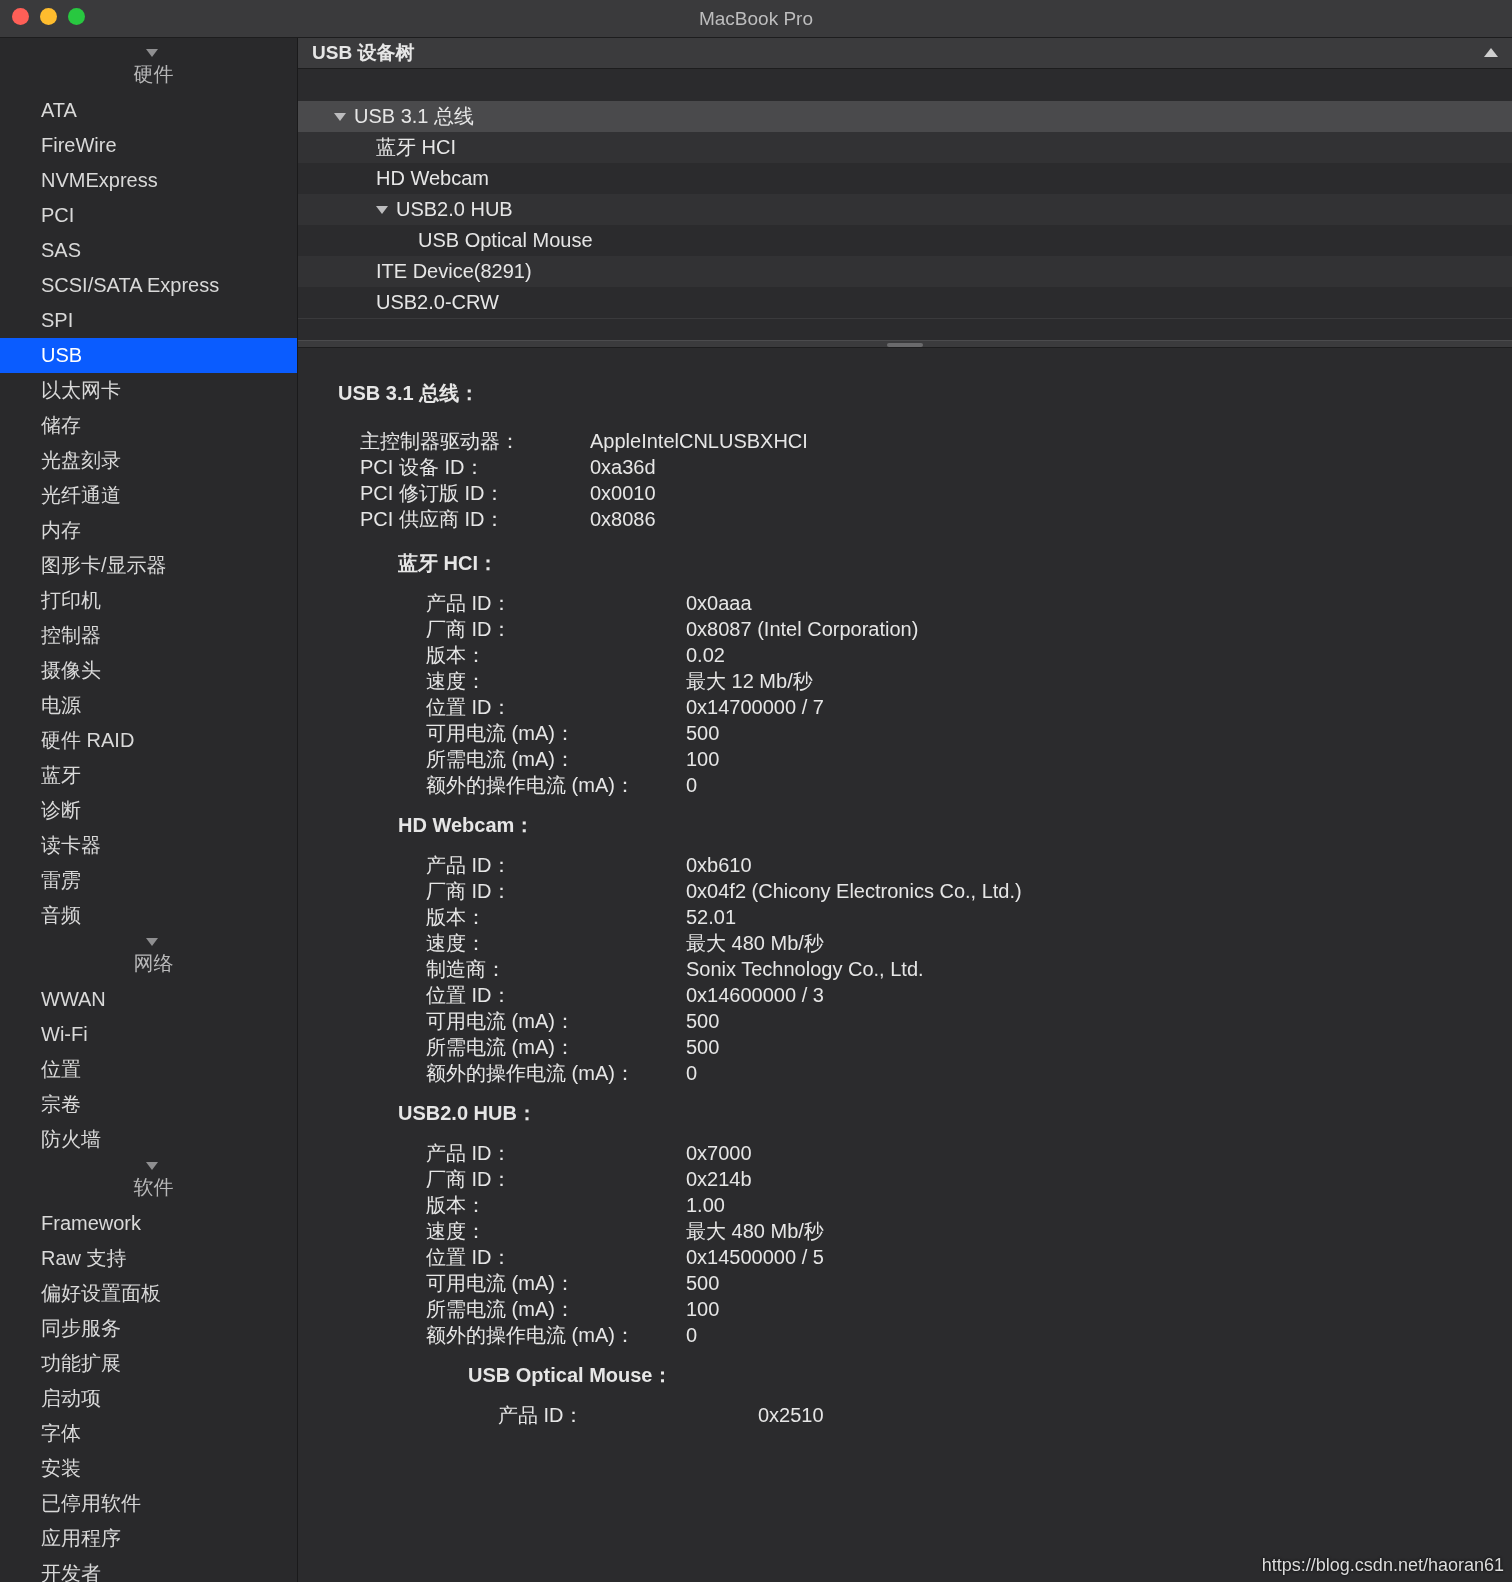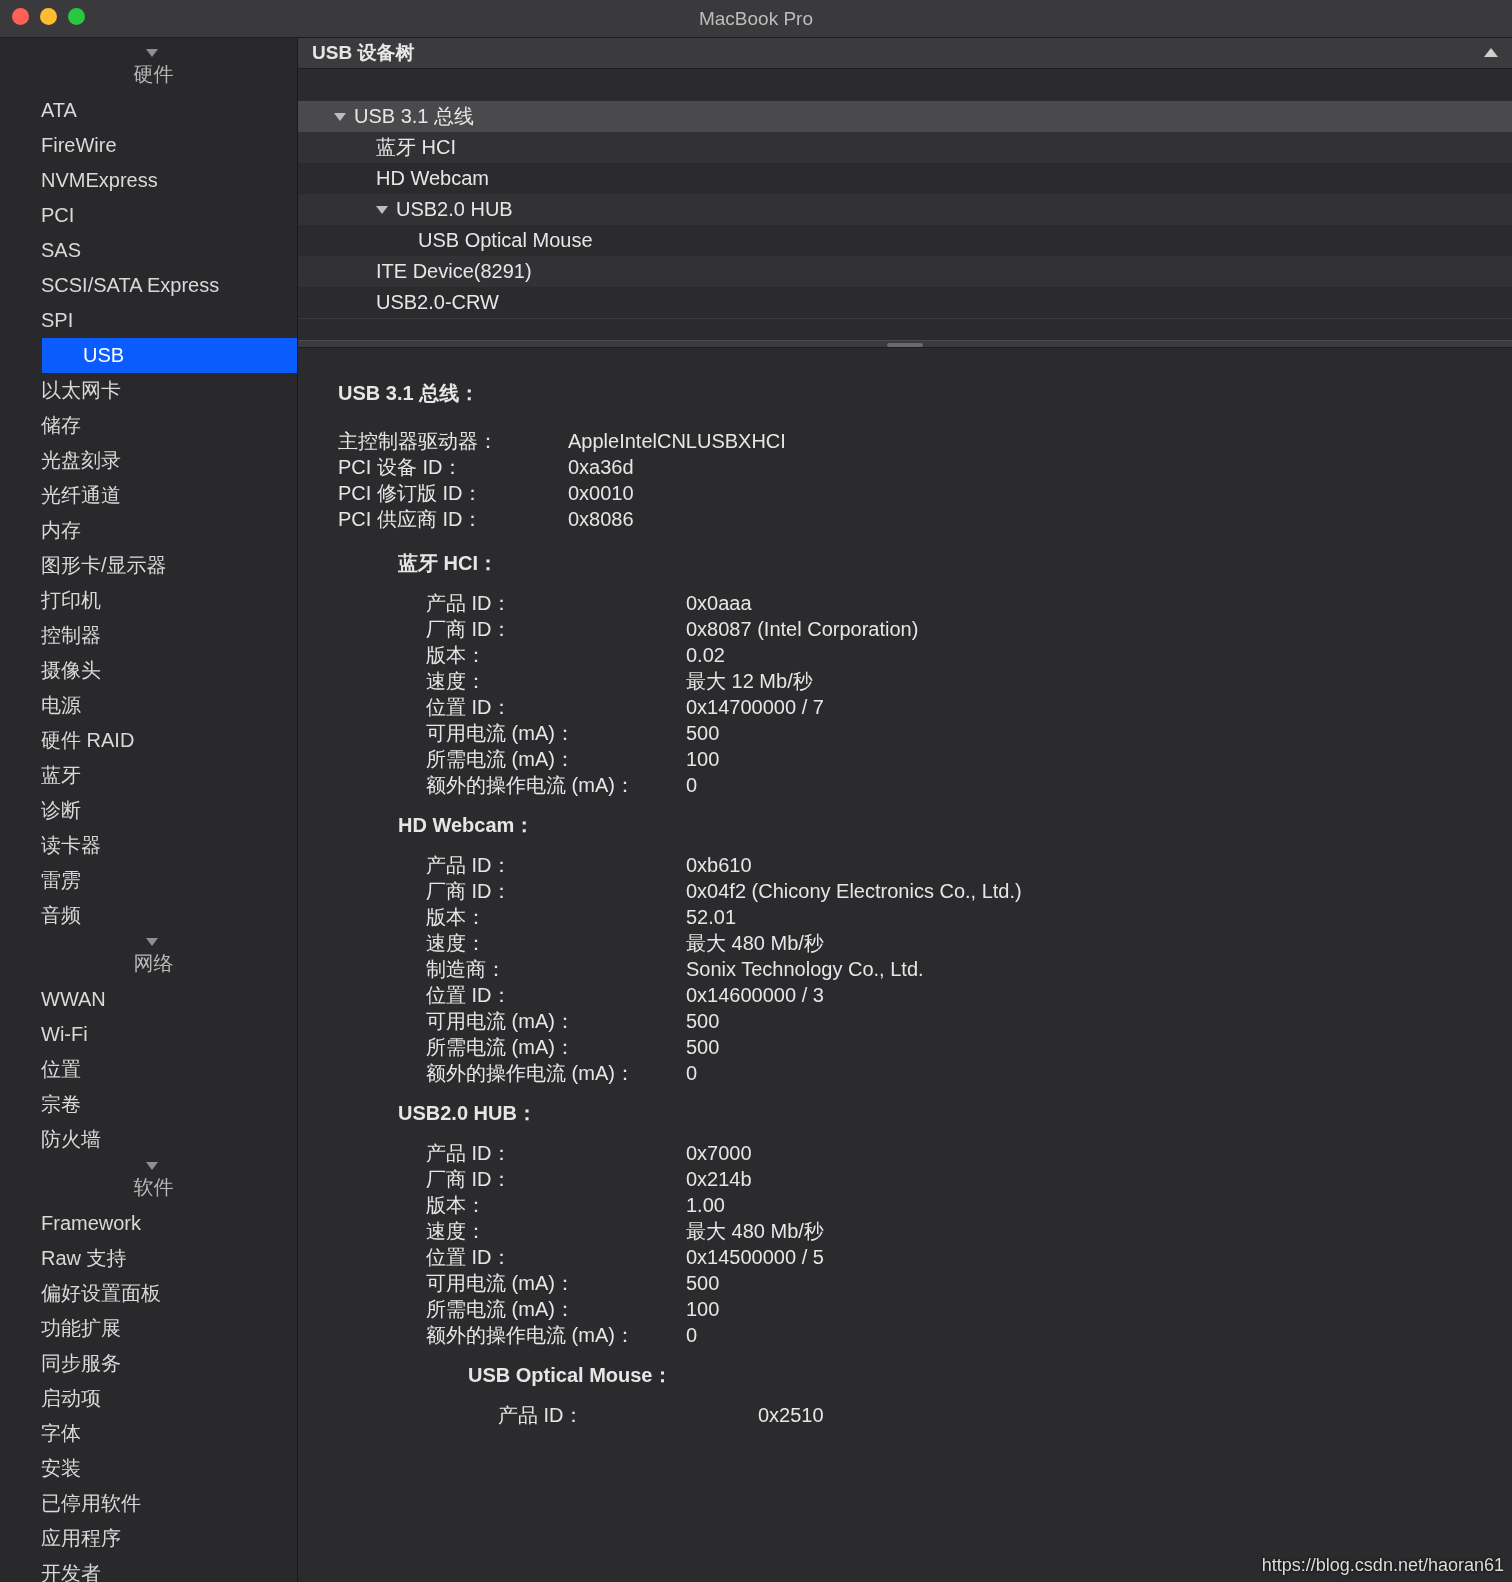--- a/index.html
+++ b/index.html
@@ -77,21 +77,20 @@
   .side-item {
     padding: 4px 10px 4px 41px;
     font-size: 20px;
     color: #d9d9d9;
     cursor: default;
     line-height: 27px;
   }
   .side-item.selected {
     background: #0a5cff;
     color: #ffffff;
-    margin-left: 42px;
   }
   
   .main {
     flex: 1;
     display: flex;
     flex-direction: column;
     min-width: 0;
     background: #2b2b2d;
     justify-content: space-between;
   }
@@ -176,20 +175,21 @@
     padding: 32px 28px 40px 40px;
     color: #e6e6e6;
     font-size: 20px;
     line-height: 26px;
   }
   .details .h1 {
     font-weight: 700;
     margin-bottom: 22px;
   }
   .kvblock {
+    margin-left: 22px;
     margin-bottom: 18px;
   }
   .kvrow {
     display: flex;
   }
   .kvrow .k {
     width: 230px;
     flex-shrink: 0;
   }
   .kvrow.wide .k { width: 260px; }
@@ -283,22 +283,22 @@
         <div class="side-item">位置</div>
         <div class="side-item">宗卷</div>
         <div class="side-item">防火墙</div>
         <div class="side-group-header">
           <span class="disclosure"></span>
           <span>软件</span>
         </div>
         <div class="side-item">Framework</div>
         <div class="side-item">Raw 支持</div>
         <div class="side-item">偏好设置面板</div>
+        <div class="side-item">同步服务</div>
         <div class="side-item">功能扩展</div>
-        <div class="side-item">同步服务</div>
         <div class="side-item">启动项</div>
         <div class="side-item">字体</div>
         <div class="side-item">安装</div>
         <div class="side-item">已停用软件</div>
         <div class="side-item">应用程序</div>
         <div class="side-item">开发者</div>
       </div>
 
     <div class="main">
 

